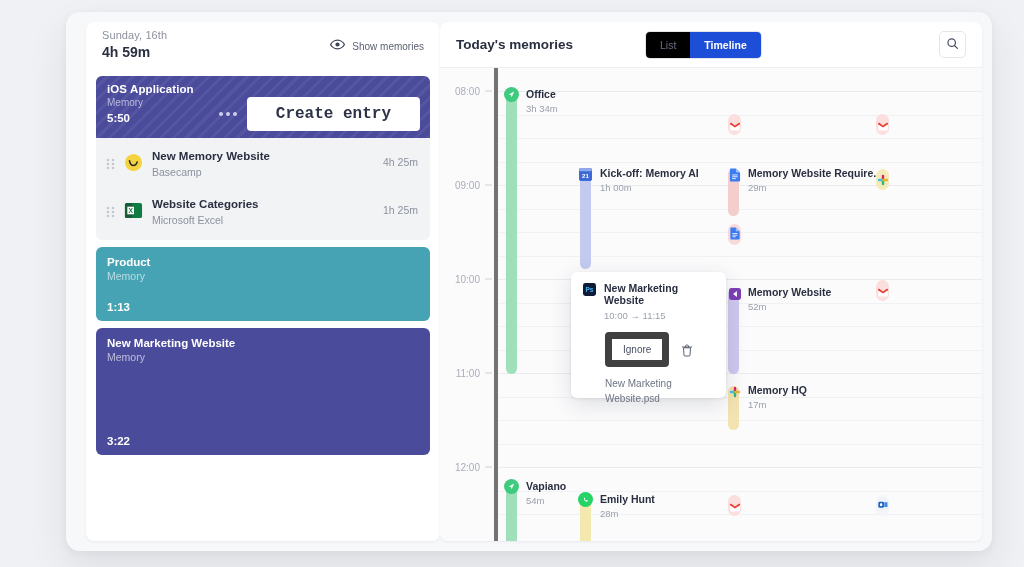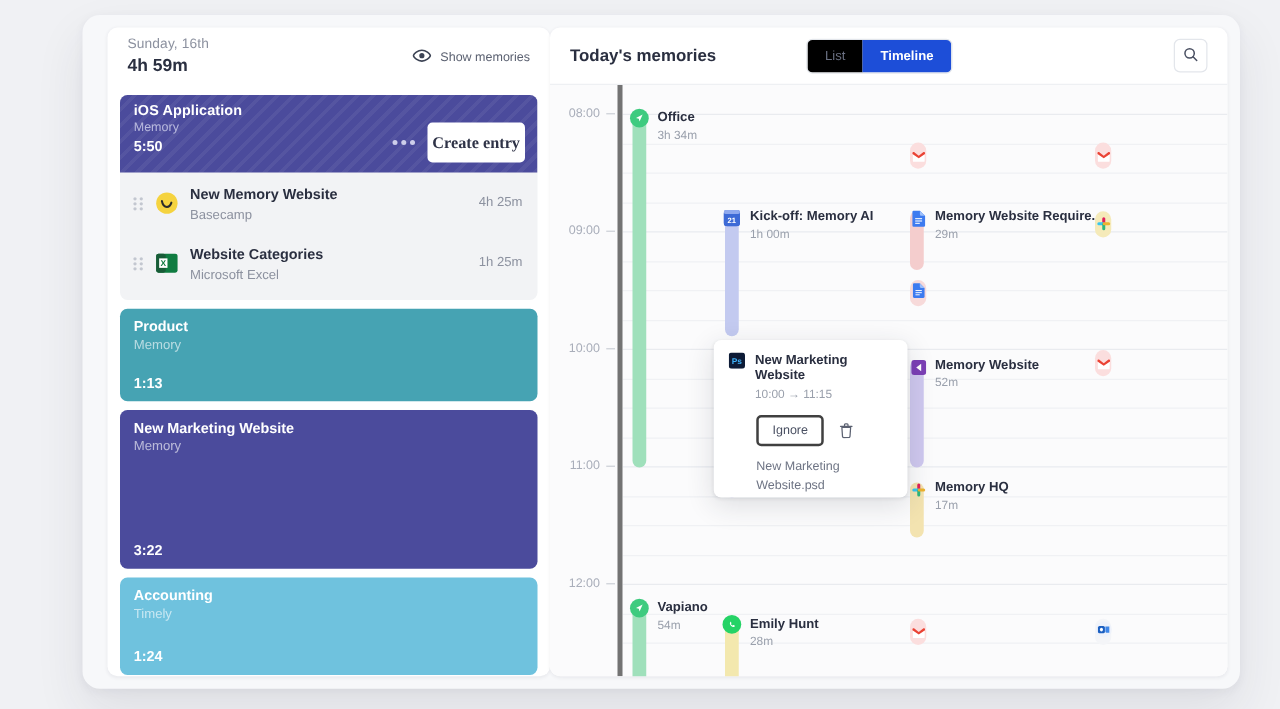--- a/index.html
+++ b/index.html
@@ -60,24 +60,24 @@
     display: flex; justify-content: space-between;
   }
   .banner-title { font-size: 11.5px; font-weight: bold; color: #fff; letter-spacing:.1px;}
   .banner-sub { font-size: 10px; color: #b9baDE; margin-top: 2px; }
   .banner-time { font-size: 11.5px; font-weight: bold; color: #fff; margin-top: 4px; }
   .banner-right { display: flex; align-items: center; gap: 10px; padding-top: 7px;}
   .dots { display: flex; gap: 3px; cursor: pointer; }
   .dots i { width: 4px; height: 4px; border-radius: 50%; background: #cdceea; display:block;}
   .create-btn {
     background: #fff; color: #2f3347;
-    font-size: 13px; font-weight: bold;
+    font-size: 16px; font-weight: bold;
     border: none; border-radius: 4px;
-    padding: 8px 4px; cursor: pointer;
-    font-family: Liberation Serif, serif;
+    padding: 8px 29px; cursor: pointer;
+    font-family: Liberation Mono, monospace;
   }
 
   .entry {
     display: flex; align-items: center;
     padding: 8px 12px 8px 10px;
     gap: 9px;
   }
   .grip { width: 9px; height: 12px; cursor: grab; display:block; }
   .app-ico { width: 19px; height: 19px; flex: 0 0 19px; display:block; }
   .entry-txt { flex: 1 1 auto; min-width: 0; }
@@ -181,21 +181,21 @@
     padding: 10px 12px;
     z-index: 6;
   }
   .popup-head { display: flex; gap: 8px; align-items: flex-start; }
   .popup-title { font-size: 10.5px; font-weight: bold; color: #2a2f40; }
   .popup-time { font-size: 9.5px; color: #9aa0ac; margin-top: 4px; }
   .popup-actions { display: flex; align-items: center; gap: 12px; margin: 11px 0 0 22px; }
   .ignore-btn {
     font-family: "Liberation Sans", sans-serif;
     font-size: 10px; color: #4a5062;
-    background: #fff; border: 2px solid #404040; border-radius: 4px;
+    background: #fff; border: 7px solid #404040; border-radius: 4px;
     padding: 5px 11px; cursor: pointer;
   }
   .trash { width: 12px; height: 13px; cursor: pointer; display:block; }
   .popup-file { font-size: 10px; color: #6e7484; line-height: 1.45; margin: 10px 0 0 22px; }
 </style>
 </head>
 <body>
 
 <div class="app">
 
@@ -294,25 +294,20 @@
       <div class="block-sub">Memory</div>
       <div class="block-time">1:13</div>
     </div>
 
     <div class="block" style="background:#4b4b9c;height:127px">
       <div class="block-title">New Marketing Website</div>
       <div class="block-sub">Memory</div>
       <div class="block-time">3:22</div>
     </div>
 
-    <div class="block" style="background:#6fc2de;height:78px">
-      <div class="block-title">Accounting</div>
-      <div class="block-sub">Timely</div>
-      <div class="block-time">1:24</div>
-    </div>
   </div>
 
   <div class="right">
     <div class="right-head">
       <div class="right-title">Today's memories</div>
       <div class="seg">
         <button>List</button>
         <button class="active">Timeline</button>
       </div>
       <button class="search-btn">

